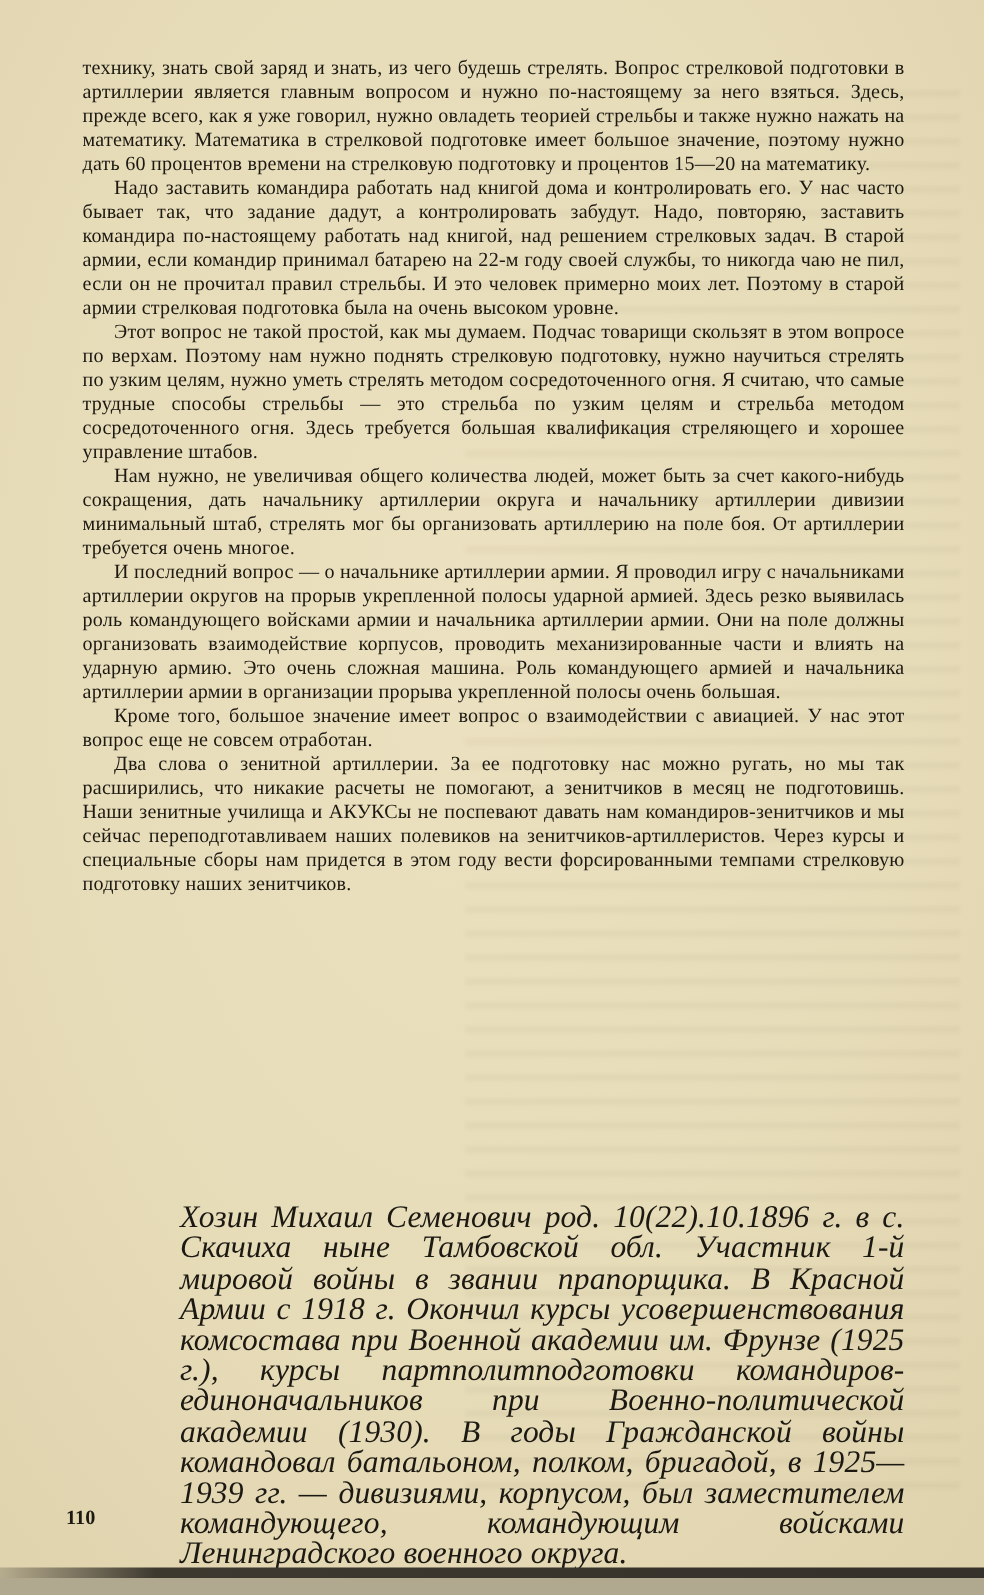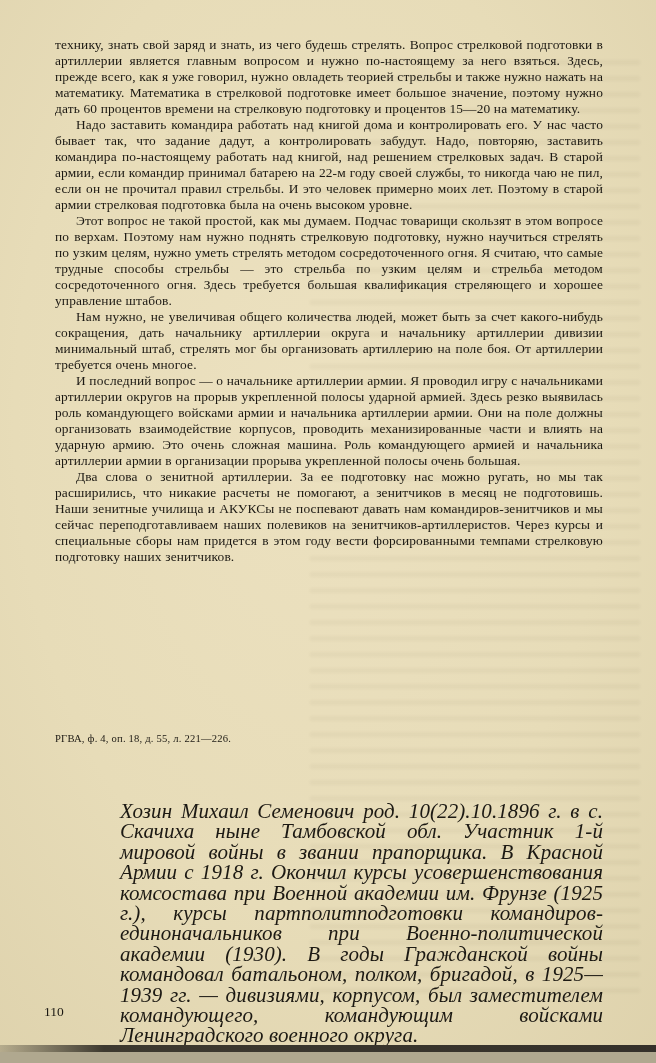--- a/index.html
+++ b/index.html
@@ -69,21 +69,21 @@
     font-size: 21px;
     line-height: 20.4px;
     text-align: justify;
     letter-spacing: 0.1px;
   }
   .page-number {
     position: absolute;
     left: 44px;
     top: 1004px;
     font-size: 13.5px;
-    font-weight: normal;
+    font-weight: bold;
     text-align: right;
   }
   .scan-edge-bottom {
     position: absolute;
     left: 0;
     bottom: 0;
     width: 100%;
     height: 7px;
     background: linear-gradient(to right, rgba(60,55,45,0.25), #3d392f 15%, #34302a 100%);
   }
@@ -103,24 +103,24 @@
 <div class="page">
 
   <div class="showthrough"></div>
 
   <div class="text-block">
     <p class="no-indent">технику, знать свой заряд и знать, из чего будешь стрелять. Вопрос стрелковой подготовки в артиллерии является главным вопросом и нужно по-настоящему за него взяться. Здесь, прежде всего, как я уже говорил, нужно овладеть теорией стрельбы и также нужно нажать на математику. Математика в стрелковой подготовке имеет большое значение, поэтому нужно дать 60 процентов времени на стрелковую подготовку и процентов 15—20 на математику.</p>
     <p>Надо заставить командира работать над книгой дома и контролировать его. У нас часто бывает так, что задание дадут, а контролировать забудут. Надо, повторяю, заставить командира по-настоящему работать над книгой, над решением стрелковых задач. В старой армии, если командир принимал батарею на 22-м году своей службы, то никогда чаю не пил, если он не прочитал правил стрельбы. И это человек примерно моих лет. Поэтому в старой армии стрелковая подготовка была на очень высоком уровне.</p>
     <p>Этот вопрос не такой простой, как мы думаем. Подчас товарищи скользят в этом вопросе по верхам. Поэтому нам нужно поднять стрелковую подготовку, нужно научиться стрелять по узким целям, нужно уметь стрелять методом сосредоточенного огня. Я считаю, что самые трудные способы стрельбы — это стрельба по узким целям и стрельба методом сосредоточенного огня. Здесь требуется большая квалификация стреляющего и хорошее управление штабов.</p>
     <p>Нам нужно, не увеличивая общего количества людей, может быть за счет какого-нибудь сокращения, дать начальнику артиллерии округа и начальнику артиллерии дивизии минимальный штаб, стрелять мог бы организовать артиллерию на поле боя. От артиллерии требуется очень многое.</p>
     <p>И последний вопрос — о начальнике артиллерии армии. Я проводил игру с начальниками артиллерии округов на прорыв укрепленной полосы ударной армией. Здесь резко выявилась роль командующего войсками армии и начальника артиллерии армии. Они на поле должны организовать взаимодействие корпусов, проводить механизированные части и влиять на ударную армию. Это очень сложная машина. Роль командующего армией и начальника артиллерии армии в организации прорыва укрепленной полосы очень большая.</p>
+    <p>Кроме того, большое значение имеет вопрос о взаимодействии с авиацией. У нас этот вопрос еще не совсем отработан.</p>
     <p>Два слова о зенитной артиллерии. За ее подготовку нас можно ругать, но мы так расширились, что никакие расчеты не помогают, а зенитчиков в месяц не подготовишь. Наши зенитные училища и АКУКСы не поспевают давать нам командиров-зенитчиков и мы сейчас переподготавливаем наших полевиков на зенитчиков-артиллеристов. Через курсы и специальные сборы нам придется в этом году вести форсированными темпами стрелковую подготовку наших зенитчиков.</p>
   </div>
 
-  <div class="citation">РГВА, ф. 4, оп. 18, д. 55, л. 221—226.</div>
 
   <div class="bio">Хозин Михаил Семенович род. 10(22).10.1896 г. в с. Скачиха ныне Тамбовской обл. Участник 1-й мировой войны в звании прапорщика. В Красной Армии с 1918 г. Окончил курсы усовершенствования комсостава при Военной академии им. Фрунзе (1925 г.), курсы партполитподготовки командиров-единоначальников при Военно-политической академии (1930). В годы Гражданской войны командовал батальоном, полком, бригадой, в 1925—1939 гг. — дивизиями, корпусом, был заместителем командующего, командующим войсками Ленинградского военного округа.</div>
 
   <div class="page-number">110</div>
 
   <div class="scan-edge-right"></div>
   <div class="scan-edge-bottom"></div>
 
 </div>
 

